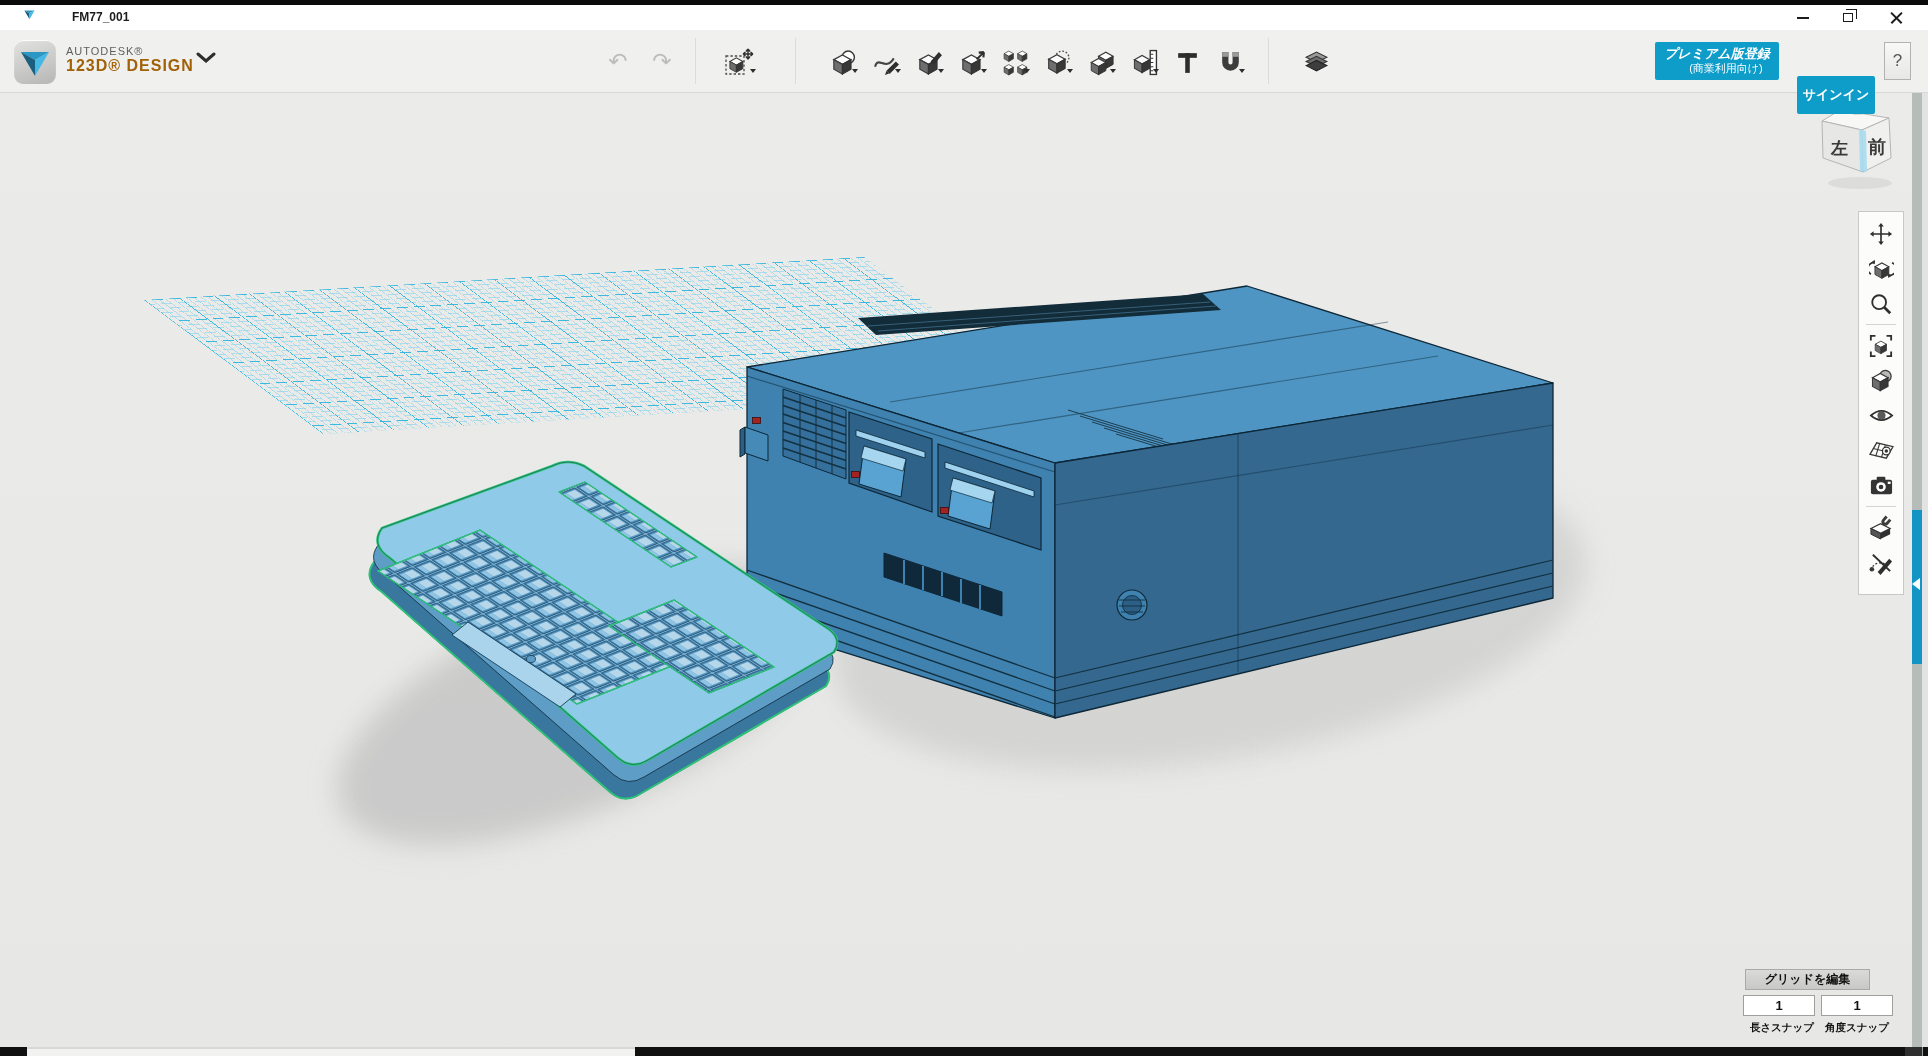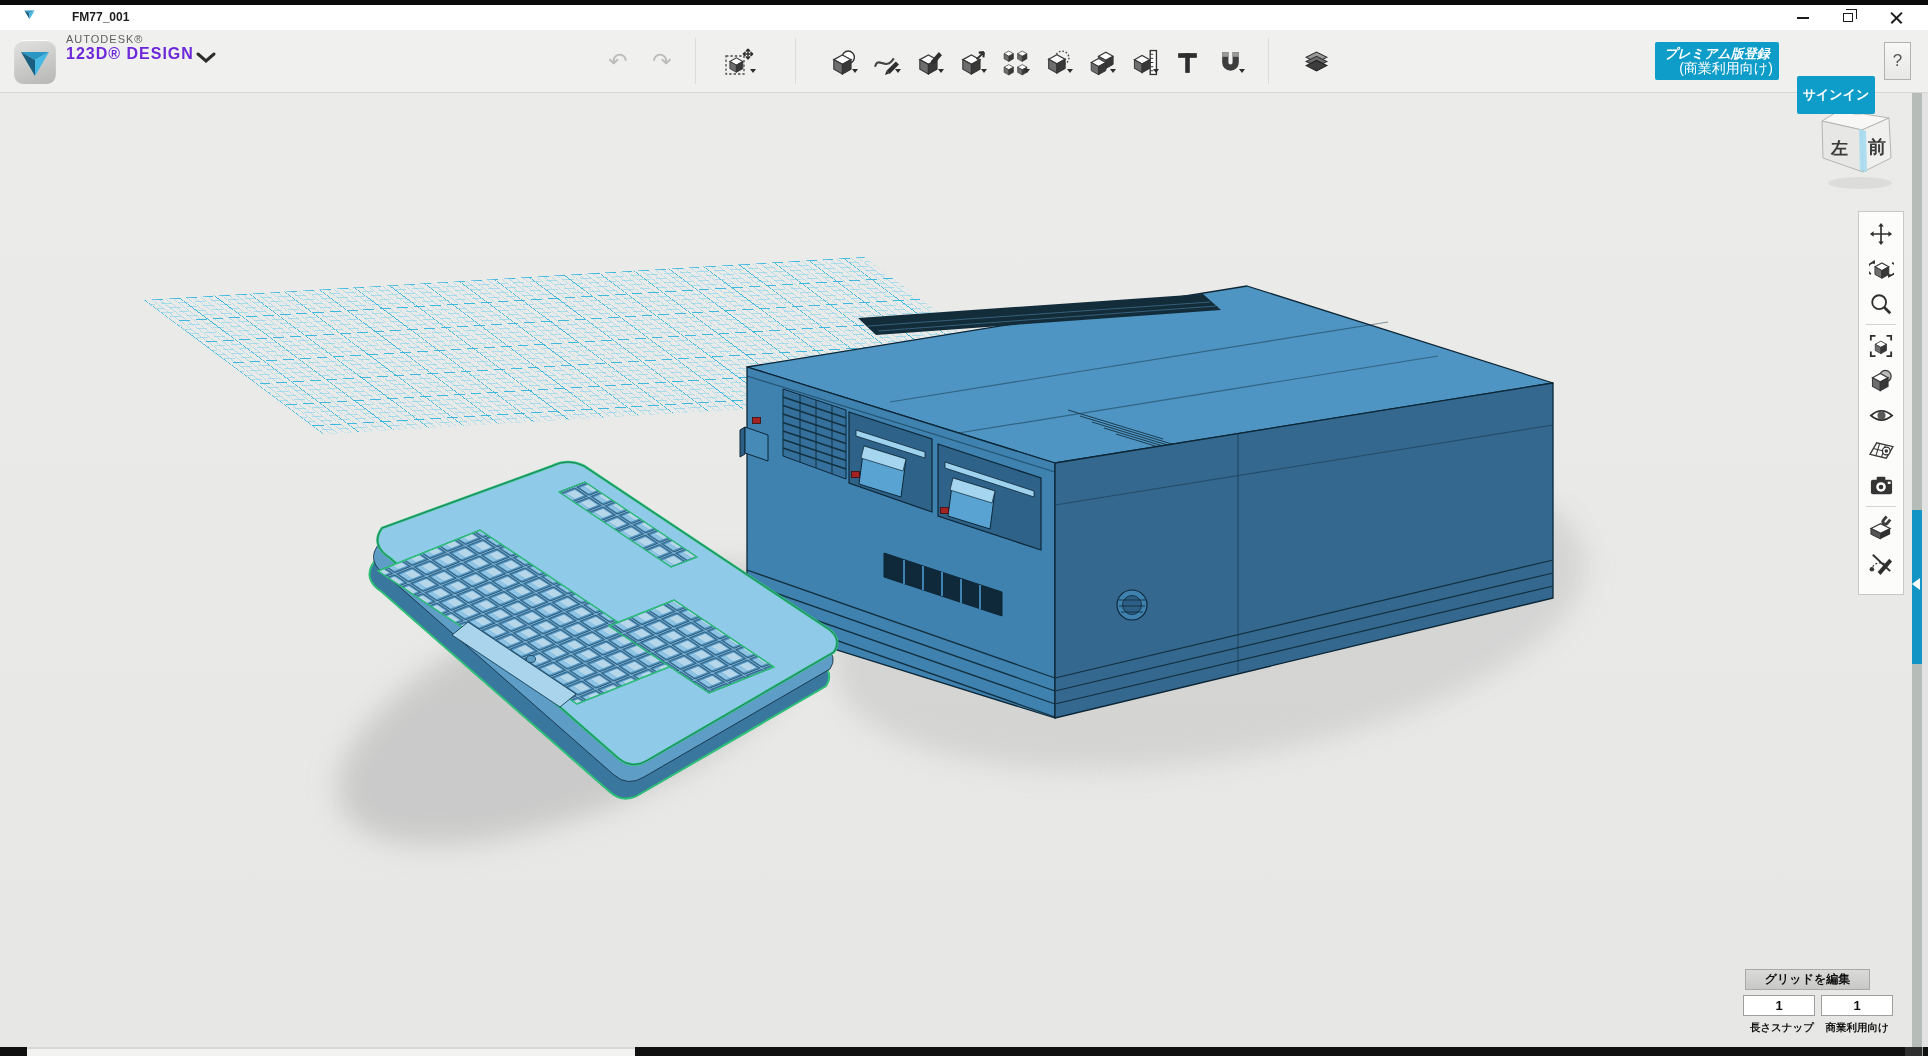--- a/index.html
+++ b/index.html
@@ -19,32 +19,32 @@
   .glyph-restore::before { content:""; position:absolute; left:2px; top:-5px; width:10px; height:9px;
     border:1.5px solid #1c1c1c; border-left:none; border-bottom:none; }
   .glyph-close { position:relative; width:14px; height:14px; }
   .glyph-close::before,.glyph-close::after { content:""; position:absolute; left:0; top:6px; width:15px; height:1.6px; background:#1c1c1c; }
   .glyph-close::before{ transform:rotate(45deg);} .glyph-close::after{ transform:rotate(-45deg);}
 
   
   #toolbar { left:0; top:30px; width:1928px; height:63px; background:#f0f0ef; border-bottom:1px solid #d7d7d6; z-index:30; }
   #app-logo { left:14px; top:10px; width:42px; height:44px; border-radius:9px;
     background:linear-gradient(160deg,#e2e2e1,#b6b6b5); box-shadow:inset 0 1px 1px #fff; }
-  #brand { left:66px; top:3px; line-height:1.1; }
+  #brand { left:66px; top:15px; line-height:1.1; }
   #brand .l1 { font-size:11px; letter-spacing:1px; color:#5f5f5e; }
-  #brand .l2 { font-size:16px; font-weight:bold; letter-spacing:1px; color:#6d28d9; }
+  #brand .l2 { font-size:16px; font-weight:bold; letter-spacing:1px; color:#a16207; }
   #brand-chevron { left:196px; top:22px; }
   .tsep { top:8px; width:1px; height:46px; background:#dcdcdb; }
   .tool { top:16px; width:36px; height:32px; display:flex; align-items:center; justify-content:center; cursor:pointer; position:absolute; }
   .tool.caret::after { content:""; position:absolute; right:3px; bottom:2px; border:3.5px solid transparent; border-top:4px solid #2d2d2d; }
   .histbtn { top:14px; width:34px; height:34px; font-size:23px; color:#bcbcbb; display:flex; align-items:center; justify-content:center; }
   .cyanbtn { background:#0e9cc9; color:#fff; border-radius:2px; text-align:center; cursor:pointer; }
   #btn-premium { left:1655px; top:12px; width:124px; height:38px; padding-top:4px; }
   #btn-premium .b1 { font-size:13px; font-weight:bold; line-height:16px;font-style:italic; }
-  #btn-premium .b2 { font-size:14px; line-height:12px;margin-left:18px; }
+  #btn-premium .b2 { font-size:11px; line-height:12px;margin-left:18px; }
   #btn-signin { left:1797px; top:12px; width:78px; height:38px; font-size:13px; font-weight:bold; line-height:38px;margin-top:34px; }
   #btn-help { left:1884px; top:12px; width:27px; height:38px; background:linear-gradient(#f8f8f7,#e7e7e6);
     border:1px solid #b2b2b1; color:#555; font-size:17px; text-align:center; line-height:36px; cursor:pointer; }
 
   
   #canvas-bg { left:0; top:93px; width:1928px; height:954px; background:linear-gradient(#ebebea,#e7e7e6); z-index:1; }
   #grid-plane { left:0; top:0; width:721px; height:224px; transform-origin:0 0; z-index:2;
     transform:matrix(0.9986,-0.0596,0.799,0.598,144,300);
     background:
       repeating-linear-gradient(to right, rgba(45,178,220,0.85) 0 1px, transparent 1px 35px),
@@ -487,20 +487,20 @@
         <use href="#sym-sketchoff"></use>
       </svg>
     </div>
 </div>
 
 <div id="grid-panel" class="abs">
   <button id="btn-editgrid">グリッドを編集</button>
   <input id="snap-len" class="snapfield" value="1" style="">
   <input id="snap-ang" class="snapfield" value="1" style="">
   <div id="lbl-len" class="snaplabel">長さスナップ</div>
-  <div id="lbl-ang" class="snaplabel">商業利用向け</div>
+  <div id="lbl-ang" class="snaplabel">角度スナップ</div>
 </div>
 
 <div id="bottombar" class="abs">
   <div id="bb-light"></div>
   <div id="bb-gray"></div>
   <div id="bb-line"></div>
 </div>
 
 </body></html>

